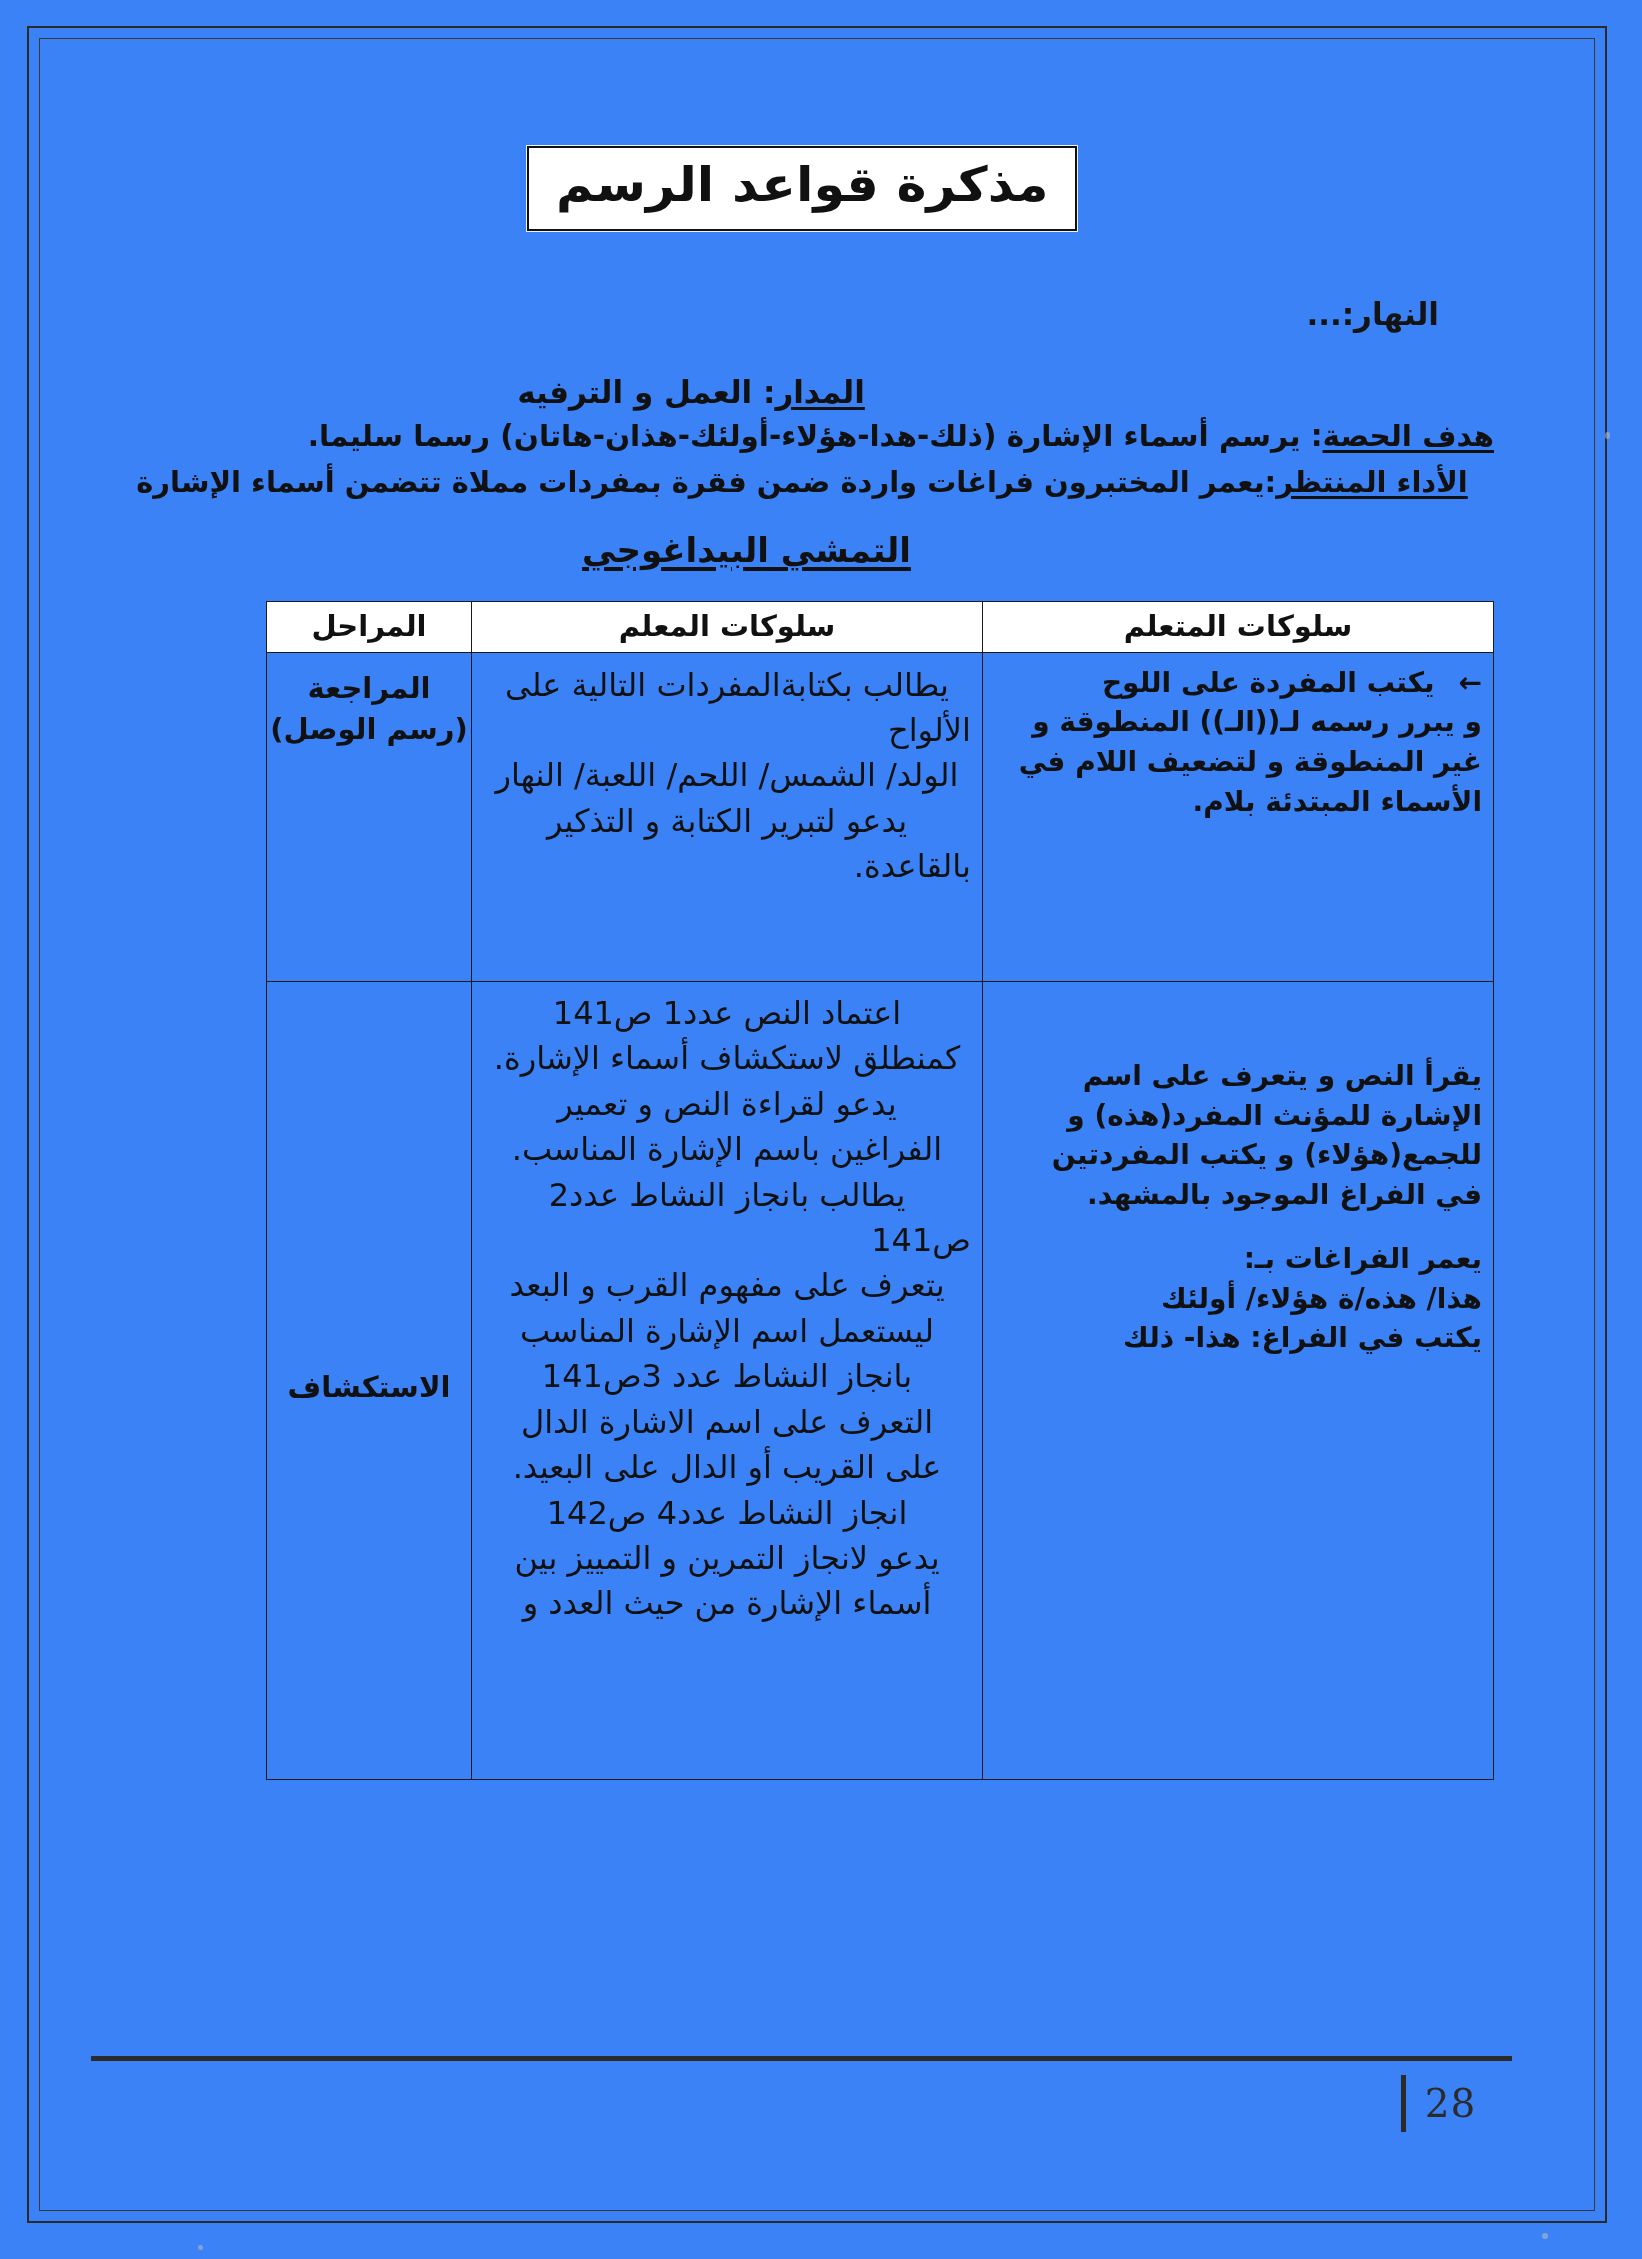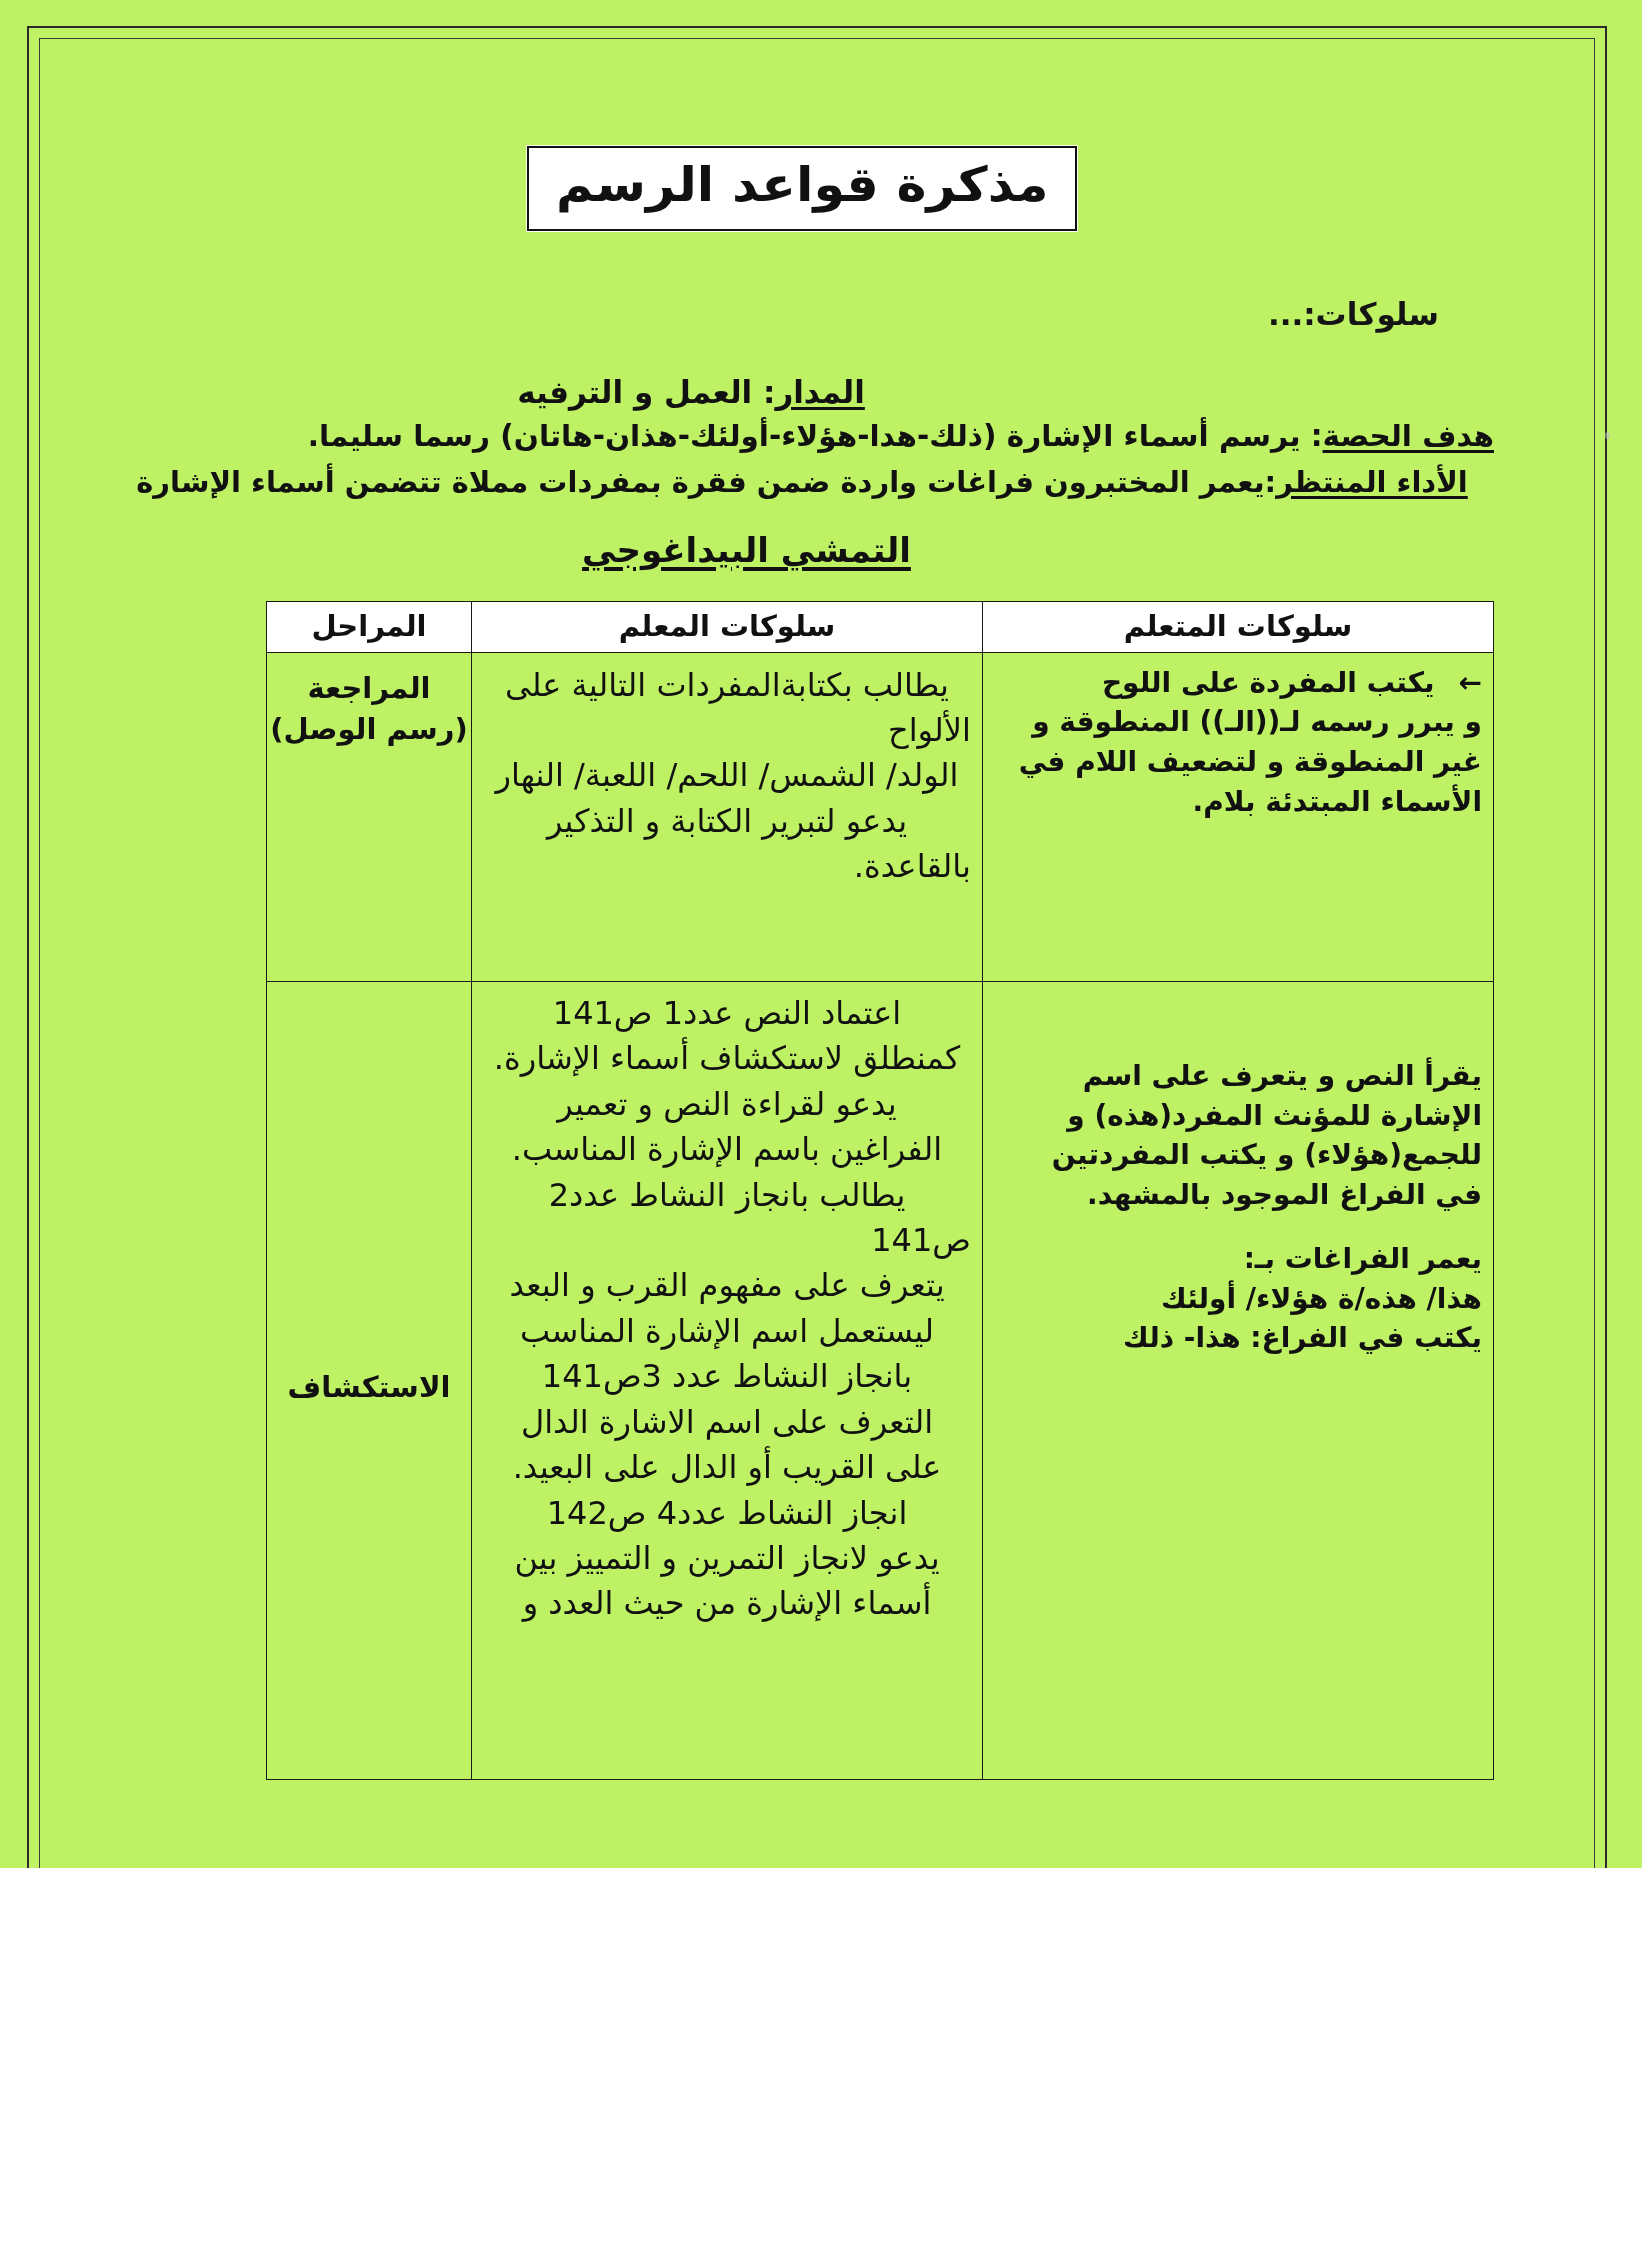--- a/index.html
+++ b/index.html
@@ -7,22 +7,22 @@
     margin: 0;
     padding: 0;
     background: #ffffff;
   }
   body {
     font-family: "DejaVu Sans", "Liberation Sans", sans-serif;
   }
   .page {
     position: relative;
     width: 1643px;
-    height: 1868px;
-    background: #bef264;
+    height: 2259px;
+    background: #3b82f6;
     overflow: hidden;
   }
 
   
   .frame-outer {
     position: absolute;
     left: 28px;
     top: 26px;
     width: 1580px;
     height: 2197px;
@@ -247,21 +247,21 @@
   <div class="speck" style="left:199px;top:2245px;width:4.6px;height:4.6px;"></div>
 
   <div class="content">
 
     <div class="title-box-wrap">
       <div class="title-box">
         <div class="title-text">مذكرة قواعد الرسم</div>
       </div>
     </div>
 
-    <div class="meta-time">سلوكات:...</div>
+    <div class="meta-time">النهار:...</div>
 
 
     <div class="meta-block">
 
       <div class="meta-axis">
         <span class="lbl-u">المدار</span><span>: العمل و الترفيه</span>
       </div>
 
       <div class="meta-goal">
         <span class="lbl-u">هدف الحصة</span><span>: يرسم أسماء الإشارة (ذلك-هدا-هؤلاء-أولئك-هذان-هاتان) رسما سليما.</span>

